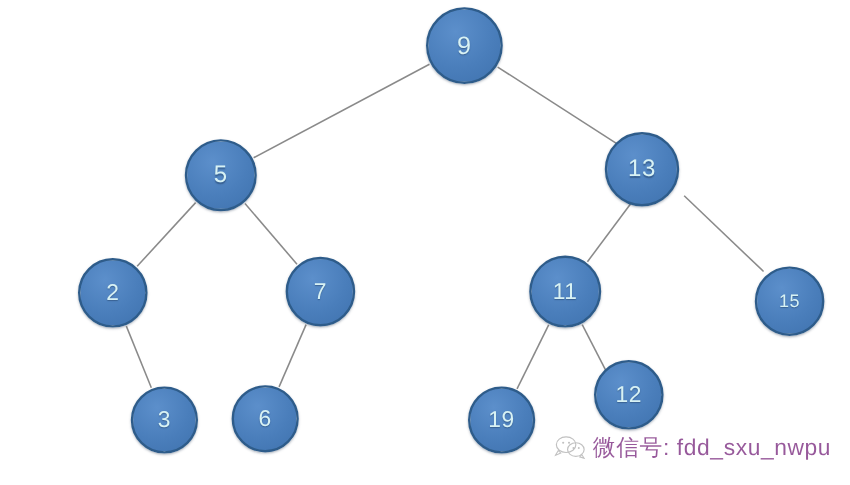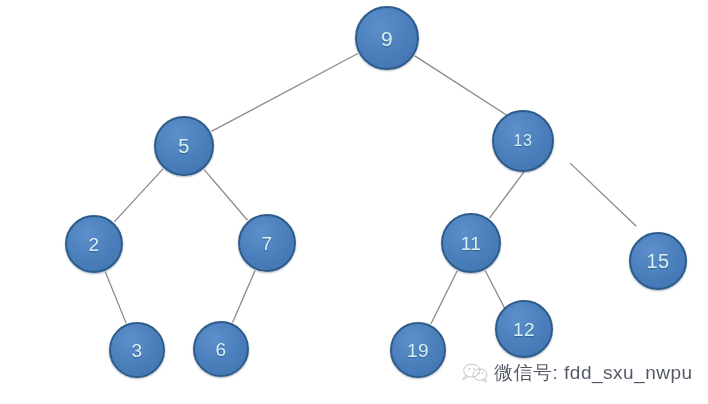--- a/index.html
+++ b/index.html
@@ -48,21 +48,21 @@
     position: absolute;
     display: flex;
     align-items: center;
     gap: 6px;
     opacity: 0.72;
     white-space: nowrap;
   }
   #watermark .wm-text {
     font-family: "Liberation Sans", sans-serif;
     font-size: 19px;
-    color: #0f172a;
+    color: #701a75;
     letter-spacing: 0.5px;
     text-align: right;
   }
   #watermark .wm-icon {
     width: 26px;
     height: 22px;
     opacity: 0.5;
     flex: 0 0 auto;
   }
 </style>
@@ -84,33 +84,33 @@
       <line x1="485.1838349730128" y1="270.5648113626475" x2="510.2737080906328" y2="319.32437610066376" stroke="#8a8a8a" stroke-width="1.3"></line>
     </svg>
 
   <div id="nodes-layer">
       <div class="node" style="left: 355px; top: 6px; width: 64px; height: 64px; font-size: 21px;">
         <span class="node-label">9</span>
       </div>
       <div class="node" style="left: 154px; top: 116px; width: 60px; height: 60px; font-size: 20px;">
         <span class="node-label">5</span>
       </div>
-      <div class="node" style="left: 492px; top: 110px; width: 62px; height: 62px; font-size: 16px;">
+      <div class="node" style="left: 504px; top: 110px; width: 62px; height: 62px; font-size: 20px;">
         <span class="node-label">13</span>
       </div>
       <div class="node" style="left: 65px; top: 215px; width: 58px; height: 58px; font-size: 19px;">
         <span class="node-label">2</span>
       </div>
       <div class="node" style="left: 238px; top: 214px; width: 58px; height: 58px; font-size: 19px;">
         <span class="node-label">7</span>
       </div>
       <div class="node" style="left: 441px; top: 213px; width: 60px; height: 60px; font-size: 19px;">
         <span class="node-label">11</span>
       </div>
-      <div class="node" style="left: 629px; top: 232px; width: 58px; height: 58px; font-size: 20px;">
+      <div class="node" style="left: 629px; top: 222px; width: 58px; height: 58px; font-size: 15px;">
         <span class="node-label">15</span>
       </div>
       <div class="node" style="left: 109px; top: 322px; width: 56px; height: 56px; font-size: 19px;">
         <span class="node-label">3</span>
       </div>
       <div class="node" style="left: 193px; top: 321px; width: 56px; height: 56px; font-size: 19px;">
         <span class="node-label">6</span>
       </div>
       <div class="node" style="left: 390px; top: 322px; width: 56px; height: 56px; font-size: 19px;">
         <span class="node-label">19</span>

